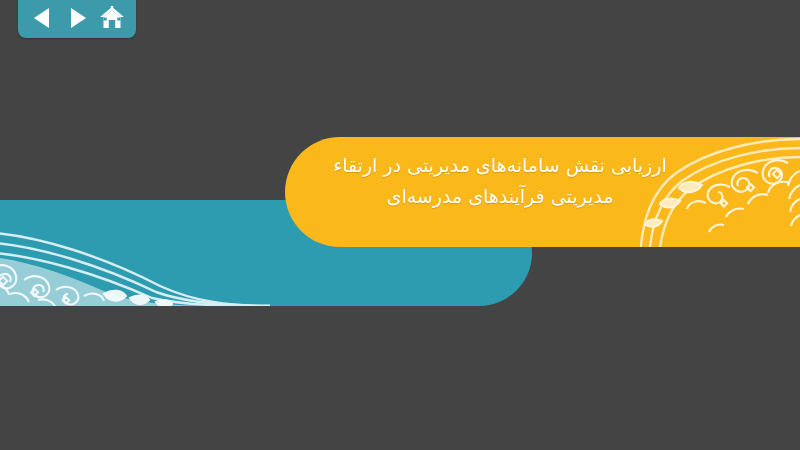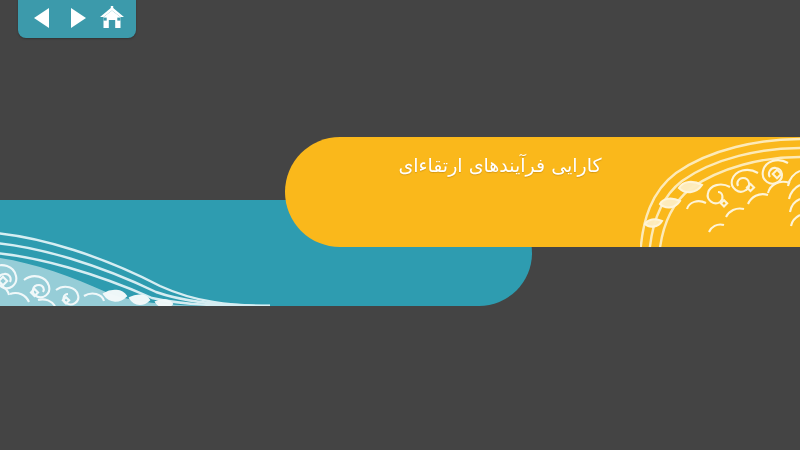--- a/index.html
+++ b/index.html
@@ -212,16 +212,17 @@
 
         <path d="M160,34 c-6,2 -11,8 -12,15"></path>
         <path d="M160,48 c-5,2 -10,8 -11,14"></path>
         <path d="M160,62 c-5,2 -9,7 -10,13"></path>
         <path d="M160,78 c-4,2 -8,6 -9,11"></path>
       </g>
     </svg>
   </div>
 
   <div id="title-block">
-    <span class="title-line">کارایی فرآیندهای ارتقاء‌ای</span>
+    <span class="title-line">ارزیابی نقش سامانه‌های مدیریتی در ارتقاء</span>
+    <span class="title-line">مدیریتی فرآیندهای مدرسه‌ای</span>
   </div>
 
 </div>
 
 </body></html>

